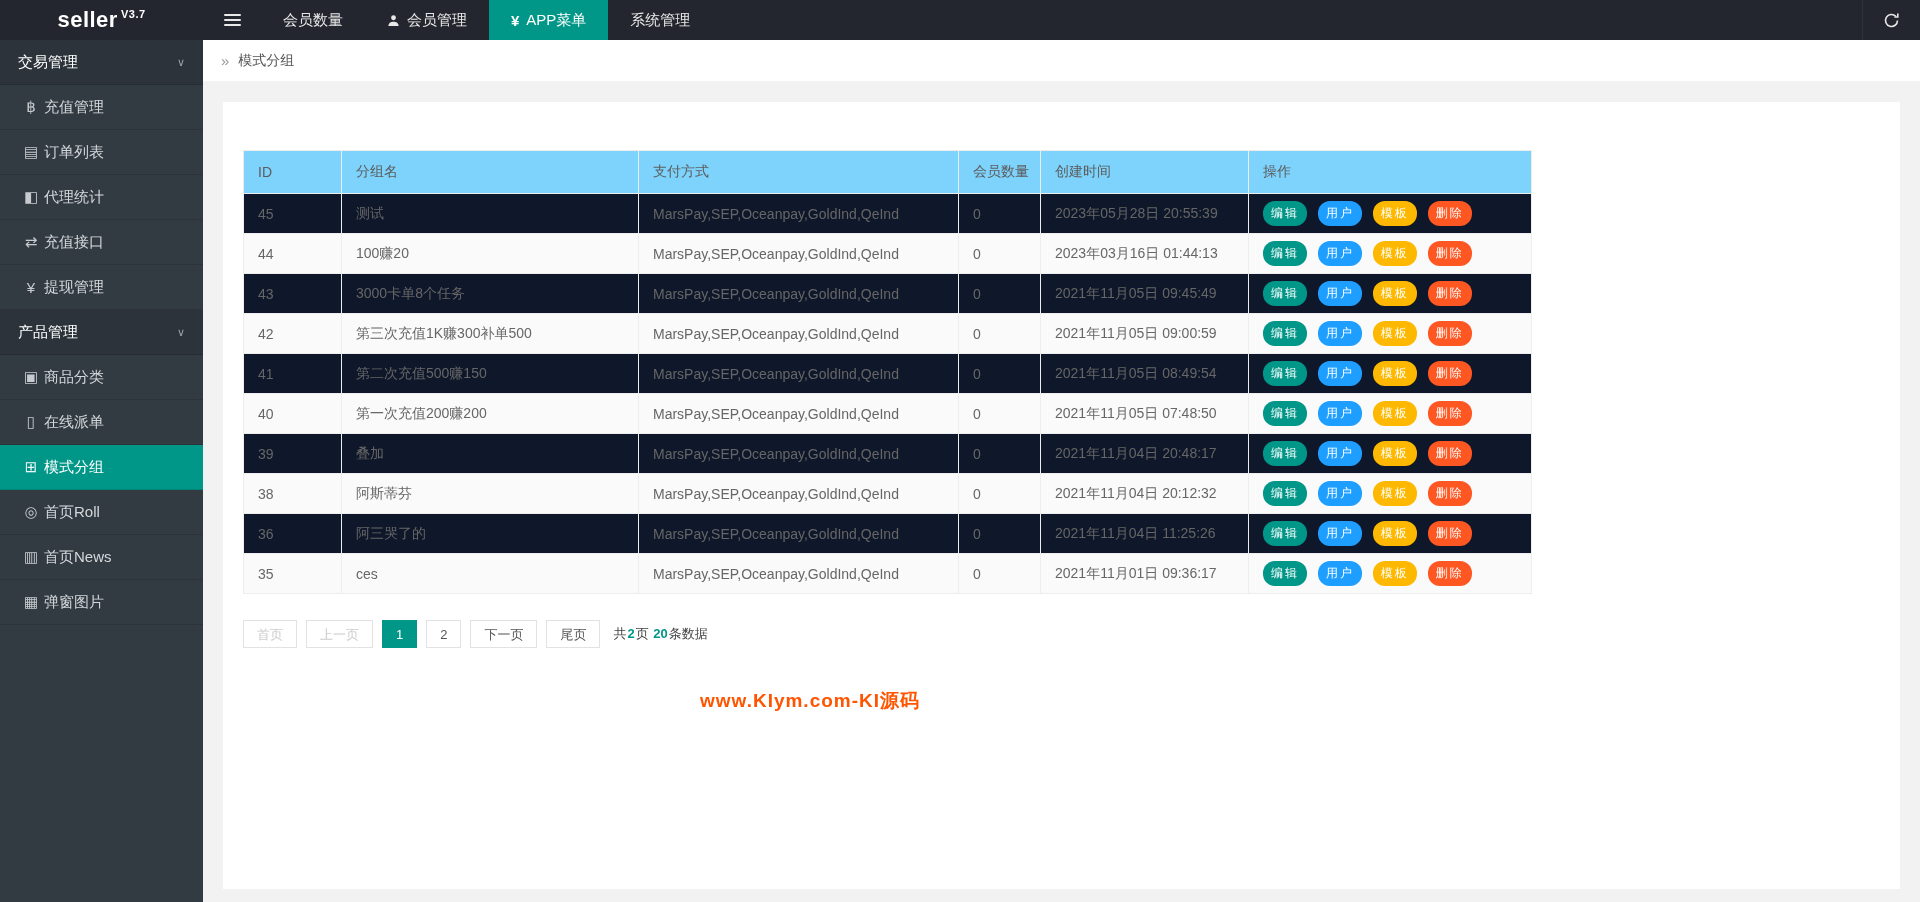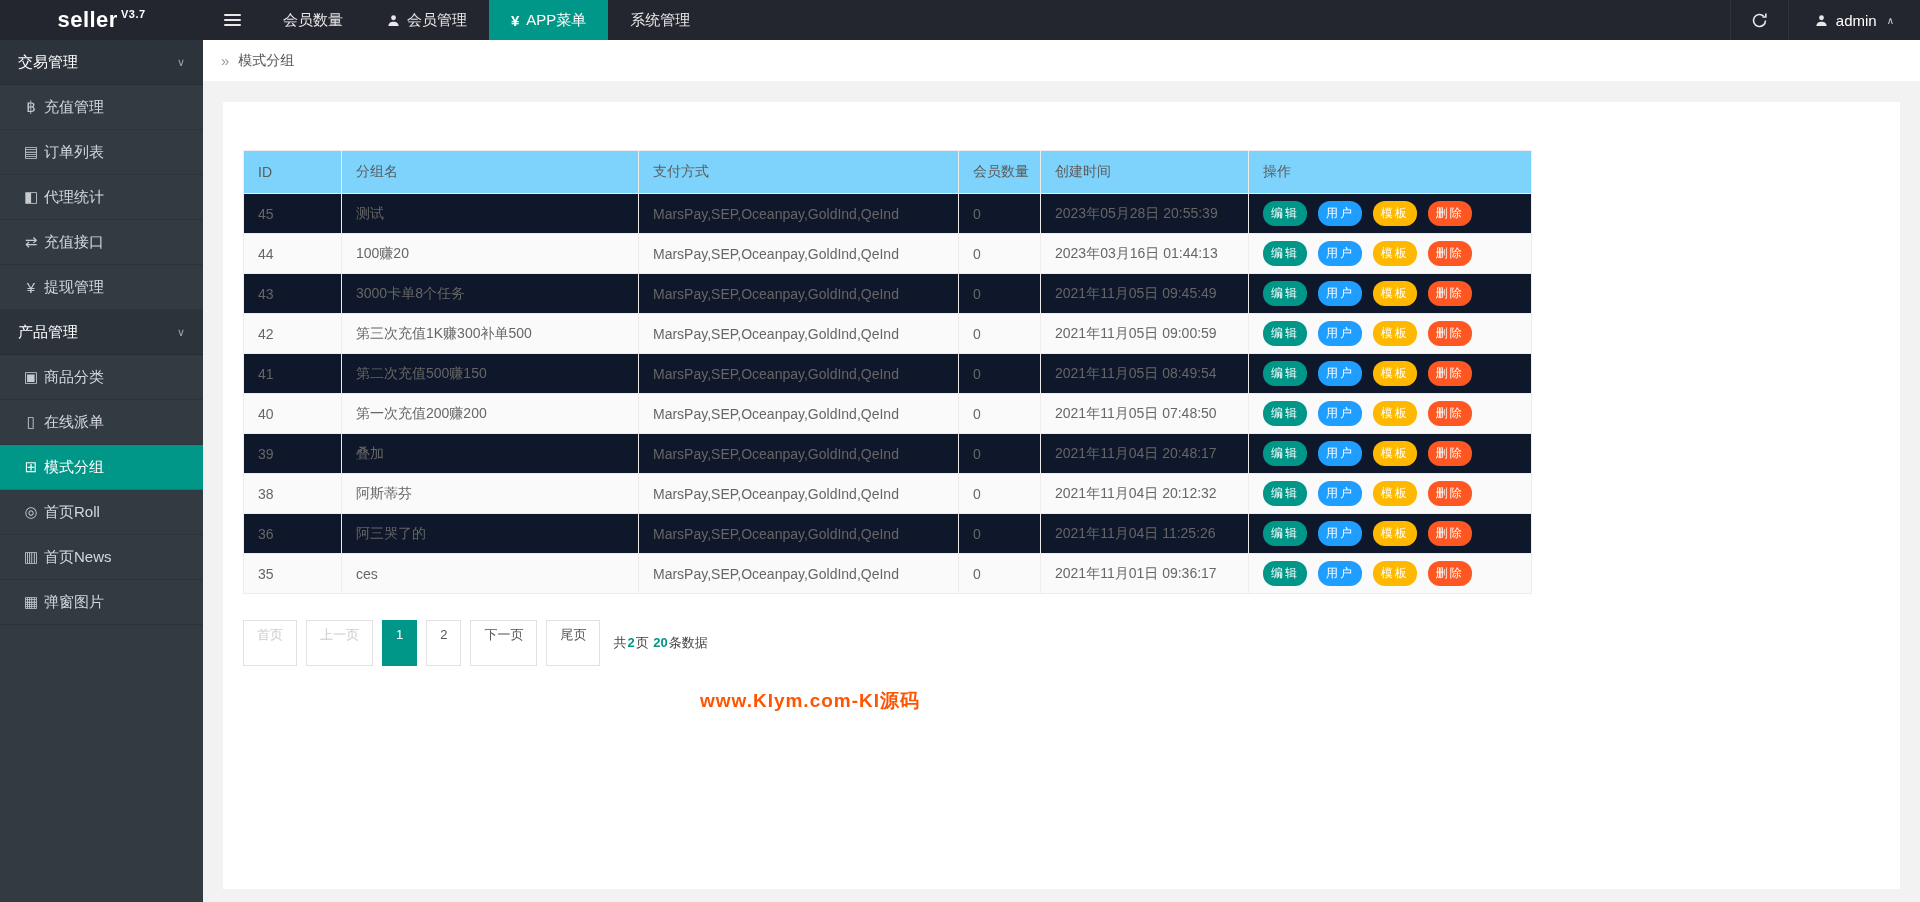--- a/index.html
+++ b/index.html
@@ -61,21 +61,21 @@
   .dtable td { color: #666; height: 40px; background: #0f172a; }
   .dtable tbody tr:nth-child(even) td { background: #fafafa; }
   .op { display: inline-block; height: 25px; line-height: 25px; padding: 0 8px; border-radius: 12px; color: #fff; font-size: 12px; letter-spacing: 2px; margin-right: 7px; cursor: pointer; }
   .op.edit { background: #009688; }
   .op.user { background: #1E9FFF; }
   .op.tpl  { background: #FFB800; }
   .op.del  { background: #FF5722; }
 
   
   .pager { display: flex; align-items: center; gap: 9px; margin-top: 26px; font-size: 13px; }
-  .pbtn { padding: 0 13px; height: 46px; line-height: 28px; border: 1px solid #e2e2e2; background: #fff; color: #555; text-align: center; cursor: pointer; }
+  .pbtn { padding: 0 13px; height: 28px; line-height: 28px; border: 1px solid #e2e2e2; background: #fff; color: #555; text-align: center; cursor: pointer; }
   .pbtn.disabled { color: #ccc; cursor: default; }
   .pbtn.active { background: #009688; border-color: #009688; color: #fff; }
   .psummary { color: #444; margin-left: 4px; }
   .psummary b { color: #009688; font-weight: 700; margin: 0 1px; }
 
   .watermark { position: absolute; left: 497px; top: 648px; font-size: 19px; font-weight: 700; color: #ff5400; letter-spacing: 1px; }
 </style>
 </head>
 <body>
 
@@ -108,28 +108,20 @@
         <span>系统管理</span>
       </a>
   </nav>
   <div class="topright">
     <div class="refresh">
       <svg width="17" height="17" viewBox="0 0 17 17" fill="none" stroke="#e8e8e8" stroke-width="1.6">
           <path d="M14.5 8.5a6 6 0 1 1-1.7-4.2"></path>
           <path d="M14.8 1.6v3.4h-3.4"></path>
         </svg>
     </div>
-    <div class="adminbox">
-      <svg width="13" height="13" viewBox="0 0 14 14">
-          <circle cx="7" cy="4" r="2.6" fill="#e8e8e8"></circle>
-          <path d="M1.5 13c0-3 2.5-4.6 5.5-4.6s5.5 1.6 5.5 4.6z" fill="#e8e8e8"></path>
-        </svg>
-      <span>admin</span>
-      <span class="caret-up">∧</span>
-    </div>
   </div>
 </div>
 
 <div class="shell">
 
   <div class="sidebar">
     <div class="nav-item nav-header">
       <span>交易管理</span>
       <span class="nav-chevron">∨</span>
     </div>

